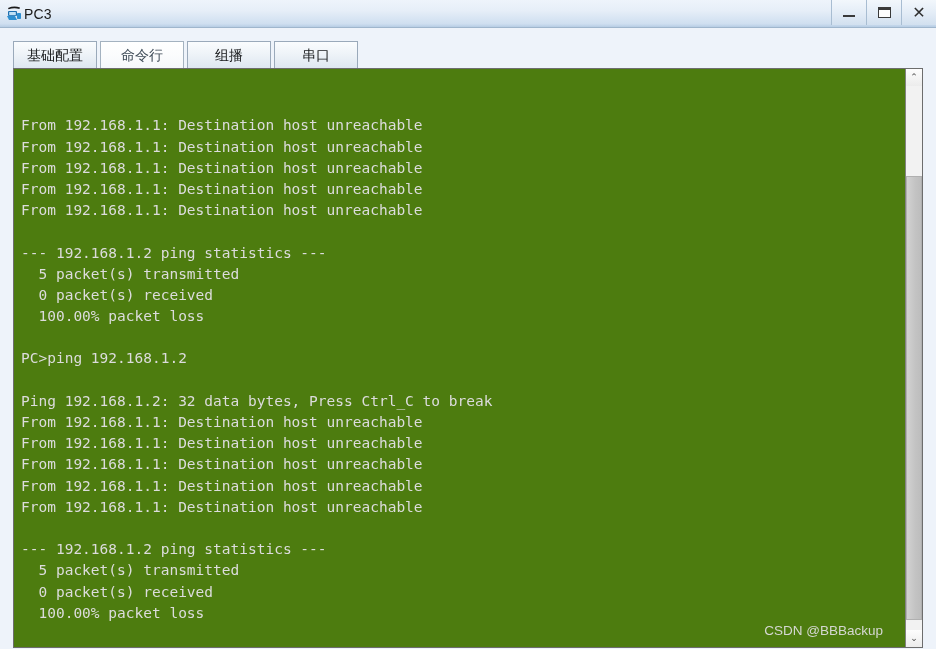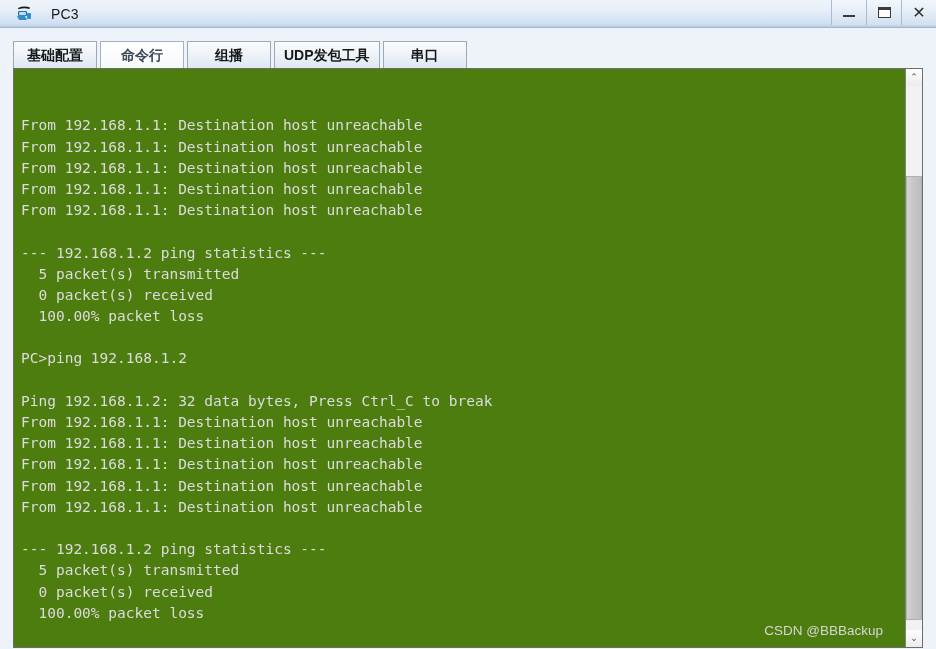--- a/index.html
+++ b/index.html
@@ -28,22 +28,22 @@
     height: 28px;
     background: linear-gradient(to bottom, #eef4fb 0%, #e6eef8 40%, #cfdff0 88%, #b7cde4 100%);
     border-bottom: 1px solid #9fb6cd;
     display: flex;
     align-items: center;
     box-sizing: border-box;
   }
   #titlebar .title-left {
     display: flex;
     align-items: center;
-    padding-left: 15px;
-    gap: 17px;
+    padding-left: 5px;
+    gap: 0;
   }
   .pc-icon {
     width: 19px;
     height: 19px;
     position: relative;
     display: inline-block;
   }
   .pc-icon svg { display: block; }
   .window-title {
     font-size: 14px;
@@ -111,21 +111,20 @@
     font-size: 14px;
     color: #16181a;
     border: 1px solid #9aa9ba;
     border-bottom: none;
     box-sizing: border-box;
     background: linear-gradient(to bottom, #fafcfe 0%, #eef3f8 45%, #dde6f0 100%);
     font-family: "Liberation Sans", sans-serif;
     padding: 0 9px;
     position: relative;
     top: 1px;
-    font-weight: bold;
   }
   .tab.active {
     background: linear-gradient(to bottom, #ffffff 0%, #fbfcfd 50%, #f4f7fa 100%);
     color: #3e4b57;
     border-color: #a4b2c0;
   }
   .tab.wide { min-width: 100px; }
 
   
   #terminal-wrap {
@@ -245,23 +244,20 @@
   <div id="tabstrip">
     <div class="tab">
       <span>基础配置</span>
     </div>
     <div class="tab active">
       <span>命令行</span>
     </div>
     <div class="tab">
       <span>组播</span>
     </div>
-    <div class="tab wide">
-      <span>UDP发包工具</span>
-    </div>
     <div class="tab">
       <span>串口</span>
     </div>
   </div>
 
   <div id="terminal-wrap">
 
     <div id="terminal">
       <div id="term-lines"><div class="term-line">From 192.168.1.1: Destination host unreachable</div><div class="term-line">From 192.168.1.1: Destination host unreachable</div><div class="term-line">From 192.168.1.1: Destination host unreachable</div><div class="term-line">From 192.168.1.1: Destination host unreachable</div><div class="term-line">From 192.168.1.1: Destination host unreachable</div><div class="term-line blank"> </div><div class="term-line">--- 192.168.1.2 ping statistics ---</div><div class="term-line">  5 packet(s) transmitted</div><div class="term-line">  0 packet(s) received</div><div class="term-line">  100.00% packet loss</div><div class="term-line blank"> </div><div class="term-line">PC&gt;ping 192.168.1.2</div><div class="term-line blank"> </div><div class="term-line">Ping 192.168.1.2: 32 data bytes, Press Ctrl_C to break</div><div class="term-line">From 192.168.1.1: Destination host unreachable</div><div class="term-line">From 192.168.1.1: Destination host unreachable</div><div class="term-line">From 192.168.1.1: Destination host unreachable</div><div class="term-line">From 192.168.1.1: Destination host unreachable</div><div class="term-line">From 192.168.1.1: Destination host unreachable</div><div class="term-line blank"> </div><div class="term-line">--- 192.168.1.2 ping statistics ---</div><div class="term-line">  5 packet(s) transmitted</div><div class="term-line">  0 packet(s) received</div><div class="term-line">  100.00% packet loss</div><div class="term-line blank"> </div><div class="term-line blank"> </div></div>
       

